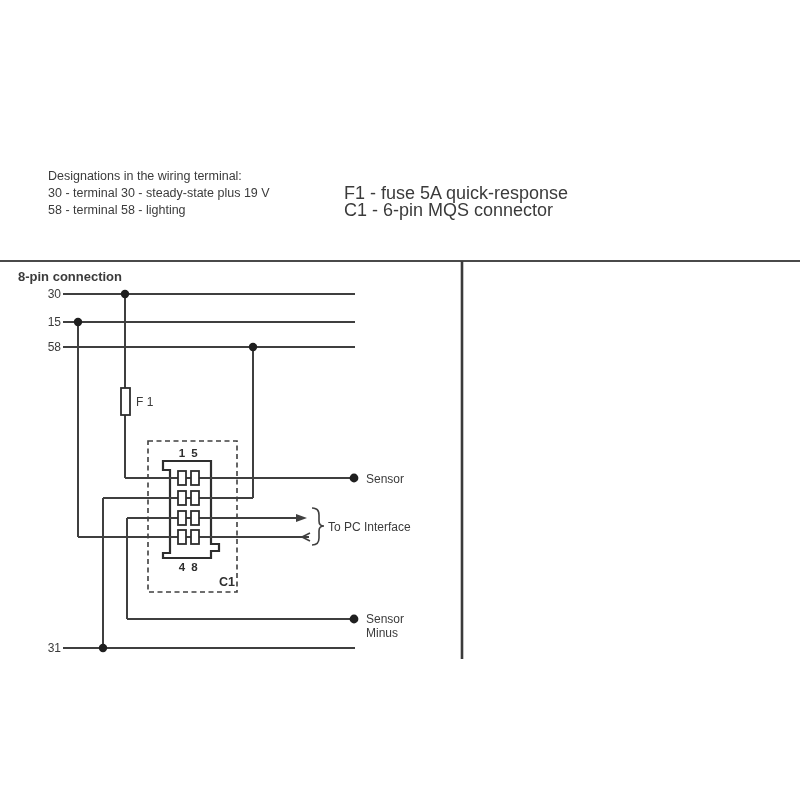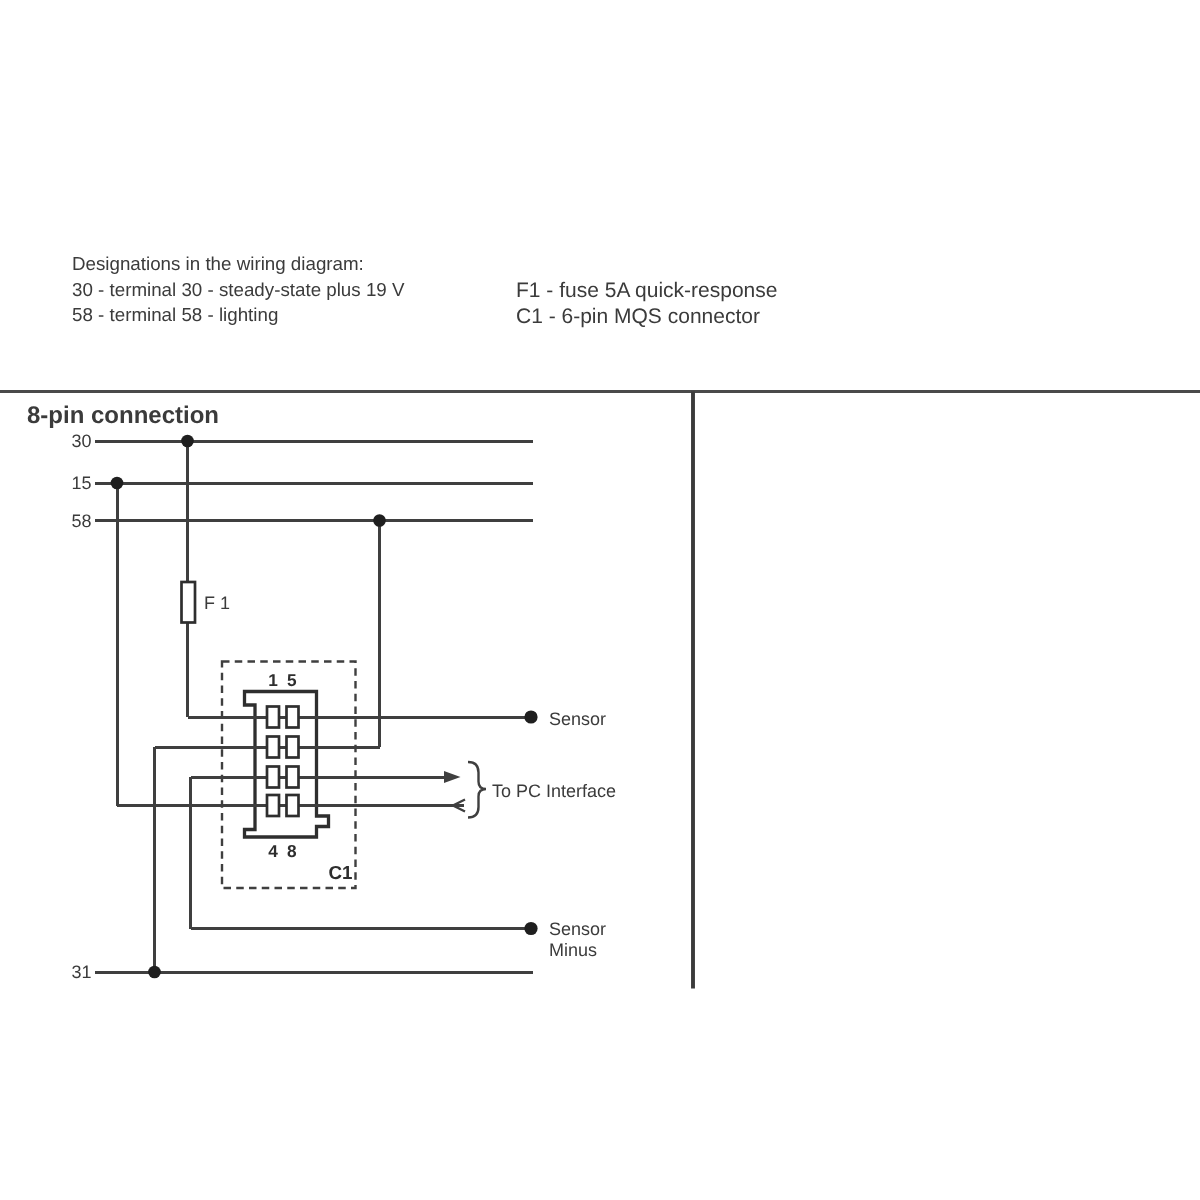--- a/index.html
+++ b/index.html
@@ -17,29 +17,29 @@
     top: 168px;
     left: 48px;
     font-size: 12.5px;
     line-height: 17px;
     white-space: nowrap;
   }
   .legend-right {
     position: absolute;
     top: 185px;
     left: 344px;
-    font-size: 14px;
+    font-size: 18px;
     line-height: 17px;
     white-space: nowrap;
   }
   .section-title {
     position: absolute;
     top: 269px;
     left: 18px;
-    font-size: 16px;
+    font-size: 13px;
     font-weight: bold;
     white-space: nowrap;
   }
   svg.diagram { position: absolute; top: 0; left: 0; }
   .wire { stroke: #3f3f3f; stroke-width: 2; fill: none; }
   .rule { stroke: #4a4a4a; stroke-width: 2; fill: none; }
   .vrule { stroke: #3b3b3b; stroke-width: 2.6; fill: none; }
   .dashed { stroke: #3f3f3f; stroke-width: 1.6; fill: none; stroke-dasharray: 5 3.5; }
   .body-shape { stroke: #2e2e2e; stroke-width: 2.2; fill: #ffffff; }
   .pin { stroke: #2e2e2e; stroke-width: 1.8; fill: #ffffff; }
@@ -50,21 +50,21 @@
   .dlabel { font-family: "Liberation Sans", sans-serif; font-size: 12px; fill: #3b3b3b; }
   .dlabel-bold { font-family: "Liberation Sans", sans-serif; font-size: 11.5px; font-weight: bold; fill: #2e2e2e; }
   .dlabel-c1 { font-family: "Liberation Sans", sans-serif; font-size: 12.5px; font-weight: bold; fill: #2e2e2e; }
 </style>
 </head>
 <body>
 
 <div class="canvas">
 
   <div class="legend">
-    <div>Designations in the wiring diagram:</div>
+    <div>Designations in the wiring terminal:</div>
     <div>30 - terminal 30 - steady-state plus 19 V</div>
     <div>58 - terminal 58 - lighting</div>
   </div>
   <div class="legend-right">
     <div>F1 - fuse 5A quick-response</div>
     <div>C1 - 6-pin MQS connector</div>
   </div>
 
   <div class="section-title">8-pin connection</div>
 

